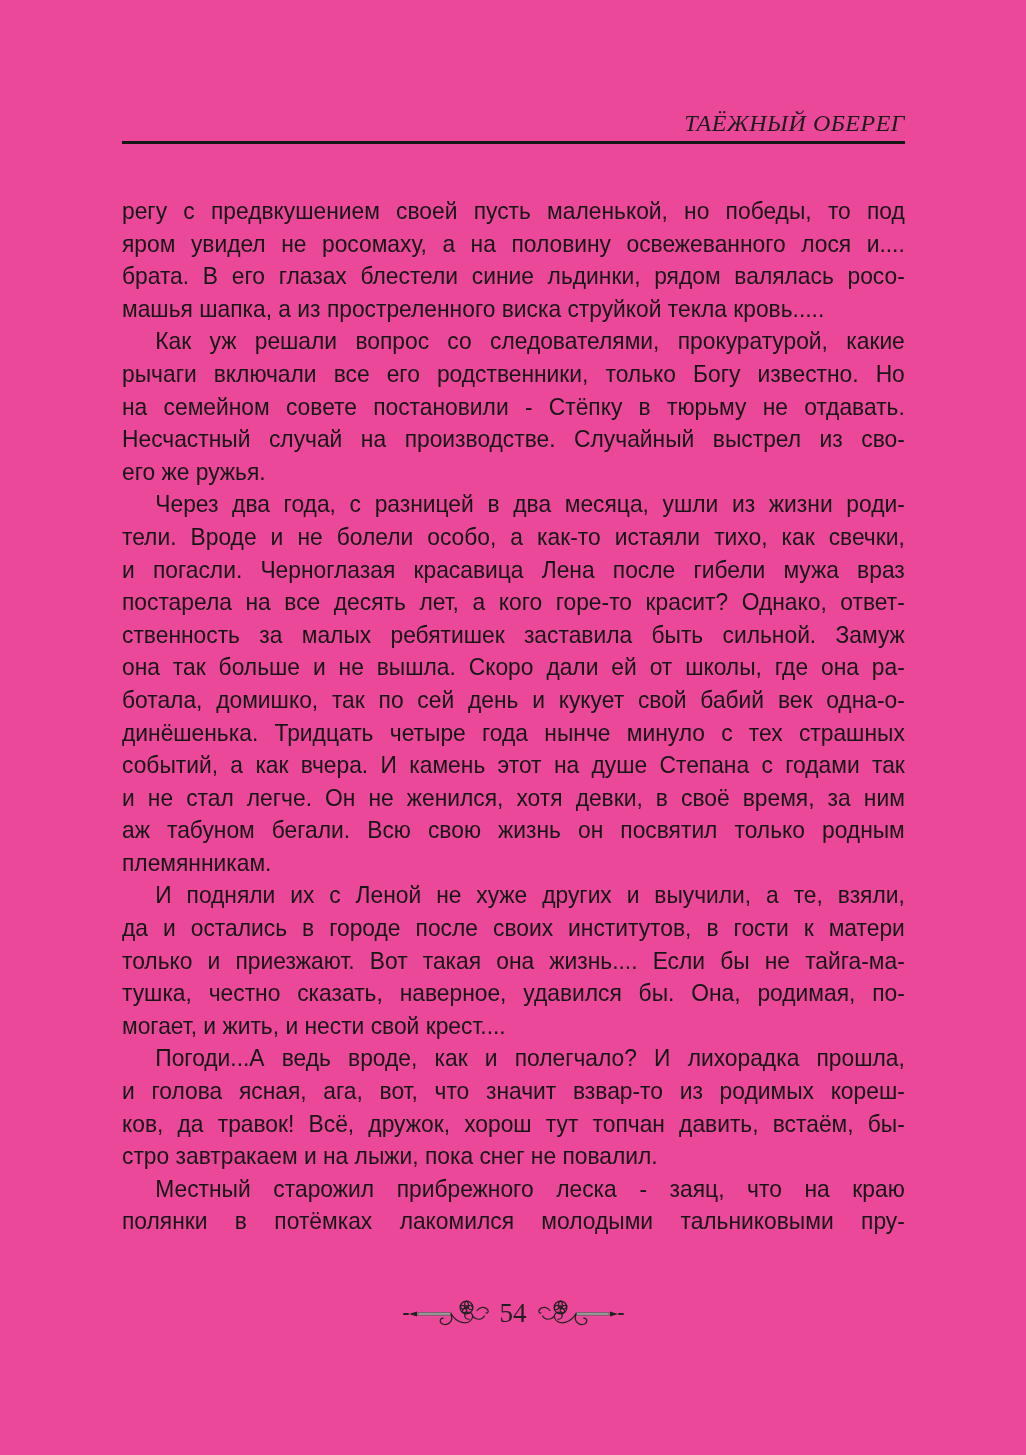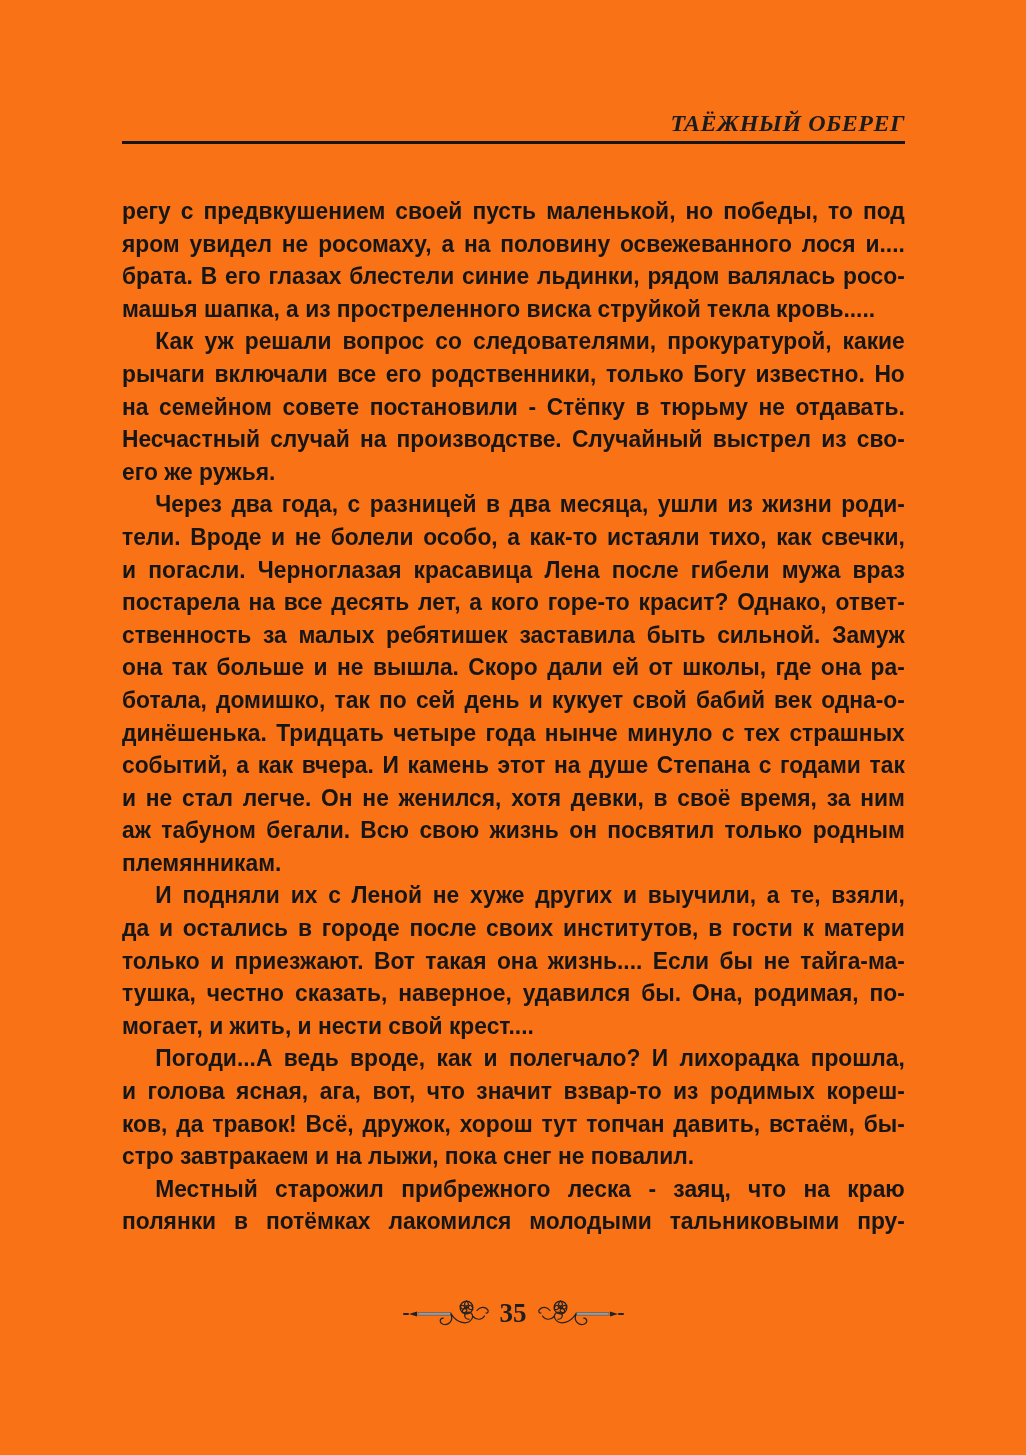--- a/index.html
+++ b/index.html
@@ -4,21 +4,21 @@
 <style>
   html, body { margin:0; padding:0; }
   body {
     width:1026px; height:1455px;
     background:#ffffff;
     font-family:"Liberation Sans", sans-serif;
     color:#1a1a1a;
     position:relative;
     overflow:hidden;
   }
-  .page { position:absolute; inset:0; background:#f97316;font-weight:bold; }
+  .page { position:absolute; inset:0; background:#ec4899; }
 
   
   .header-title {
     position:absolute;
     top:110px; right:121px;
     font-family:"Liberation Serif", serif;
     font-style:italic;
     font-size:24px;
     letter-spacing:0.5px;
     color:#1c1c1c;
@@ -135,21 +135,21 @@
           <path d="M6.1,2 C3,2.8 1,1 2.2,-1.2 C3.4,-3.4 6.3,-2 6.1,2 Z"></path>
           <path d="M-3.8,5.2 C-4.6,2 -2.6,0 -0.6,1.4 C1.6,2.8 0,5.6 -3.8,5.2 Z"></path>
           <path d="M-6.2,-1.6 C-3.4,-3 -1.2,-1.6 -2,0.6 C-2.8,2.8 -5.8,1.8 -6.2,-1.6 Z"></path>
         </g>
 
         <path d="M70,20.5 C73.5,24.5 79,24 81.5,20"></path>
         <path d="M74,14.5 C77,10.5 82,10.5 84.5,13.5 C86,15.3 85,17.5 83,17"></path>
       </g>
     </svg>
 
-    <div class="page-number">35</div>
+    <div class="page-number">54</div>
 
     <svg class="flourish right" width="88" height="36" viewBox="0 0 88 36">
       <g fill="none" stroke="#222222" stroke-width="1.2" stroke-linecap="round">
         <path d="M1,18 h4" stroke-width="2"></path>
         <path d="M14,15.6 L6,18 L14,20.4 Z" fill="#222222" stroke="none"></path>
         <rect x="15" y="16.4" width="33" height="2.8" fill="#9a9a9a" stroke="none"></rect>
         <rect x="15" y="16.4" width="33" height="2.8" fill="none" stroke="#555555" stroke-width="0.6"></rect>
         <path d="M48,17.8 C54,27 64,29.5 68.5,23.5 C71.5,19 67.5,14.5 63.5,16.8 C60.2,18.8 61.8,23.6 66,23.2"></path>
         <path d="M48,18 C50.5,24.5 46,30 40,28.2 C36.2,27 36.4,22.4 40.2,22.2"></path>
         <g transform="translate(63.5,11.5)">

